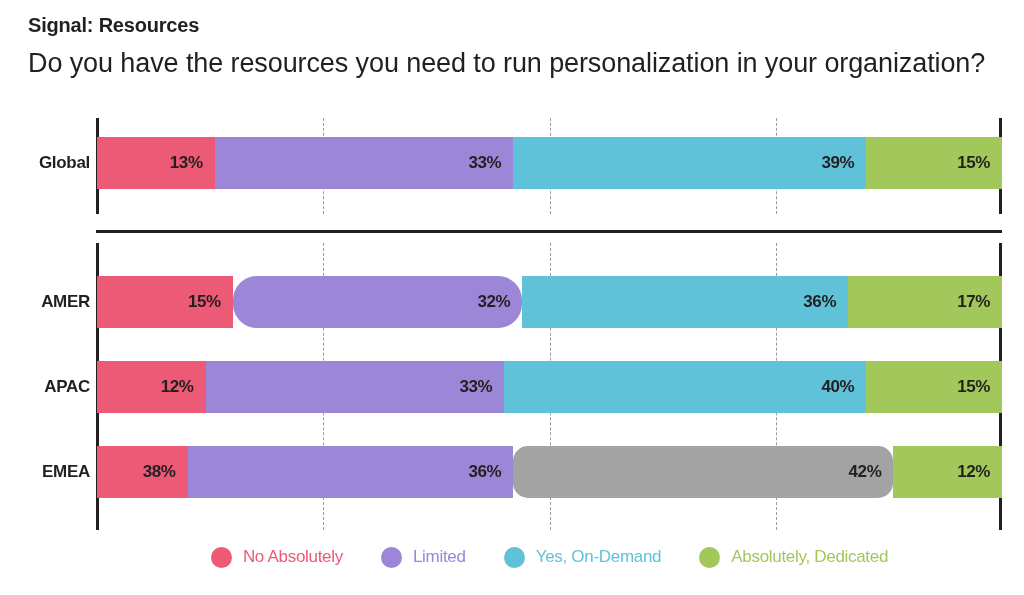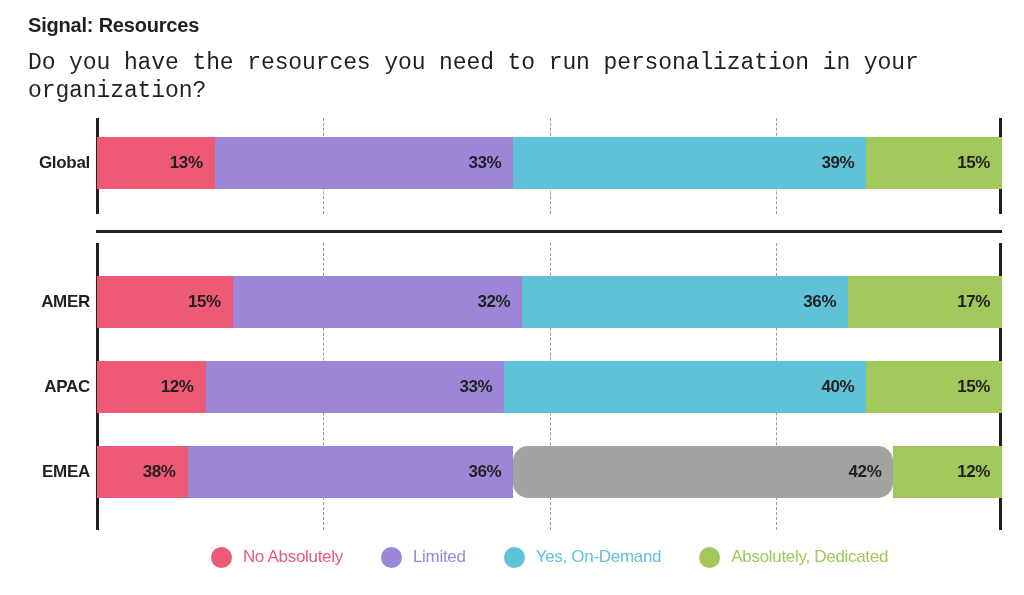--- a/index.html
+++ b/index.html
@@ -21,22 +21,22 @@
   #chart-title {
     font-family: "Liberation Sans", sans-serif;
     font-weight: bold;
     font-size: 20px;
     letter-spacing: -0.2px;
     color: #231f20;
     margin: 0;
     line-height: 26px;
   }
   #chart-subtitle {
-    font-family: Liberation Mono, monospace;
-    font-size: 23px;
+    font-family: Liberation Sans, sans-serif;
+    font-size: 27px;
     color: #231f20;
     margin: 0;
     margin-top: 11px;
     line-height: 28px;
     letter-spacing: -0.1px;
   }
 
   
   #plot {
     position: absolute;
@@ -177,21 +177,21 @@
           <div class="seg" style="width: 13%; background: rgb(236, 90, 117);">13%</div>
           <div class="seg" style="width: 33%; background: rgb(155, 134, 216);">33%</div>
           <div class="seg" style="width: 39%; background: rgb(95, 194, 217);">39%</div>
           <div class="seg" style="width: 15%; background: rgb(162, 199, 90);">15%</div>
         </div>
       </div>
       <div class="bar-row" style="top: 276px; width: 1024px;">
         <div class="row-label">AMER</div>
         <div class="bar-track">
           <div class="seg" style="width: 15%; background: rgb(236, 90, 117);">15%</div>
-          <div class="seg" style="width: 32%; background: rgb(155, 134, 216);">32%</div>
+          <div class="seg" style="width: 32%; background: rgb(155, 134, 216); border-radius: 24px;">32%</div>
           <div class="seg" style="width: 36%; background: rgb(95, 194, 217);">36%</div>
           <div class="seg" style="width: 17%; background: rgb(162, 199, 90);">17%</div>
         </div>
       </div>
       <div class="bar-row" style="top: 361px; width: 1024px;">
         <div class="row-label">APAC</div>
         <div class="bar-track">
           <div class="seg" style="width: 12%; background: rgb(236, 90, 117);">12%</div>
           <div class="seg" style="width: 33%; background: rgb(155, 134, 216);">33%</div>
           <div class="seg" style="width: 40%; background: rgb(95, 194, 217);">40%</div>

